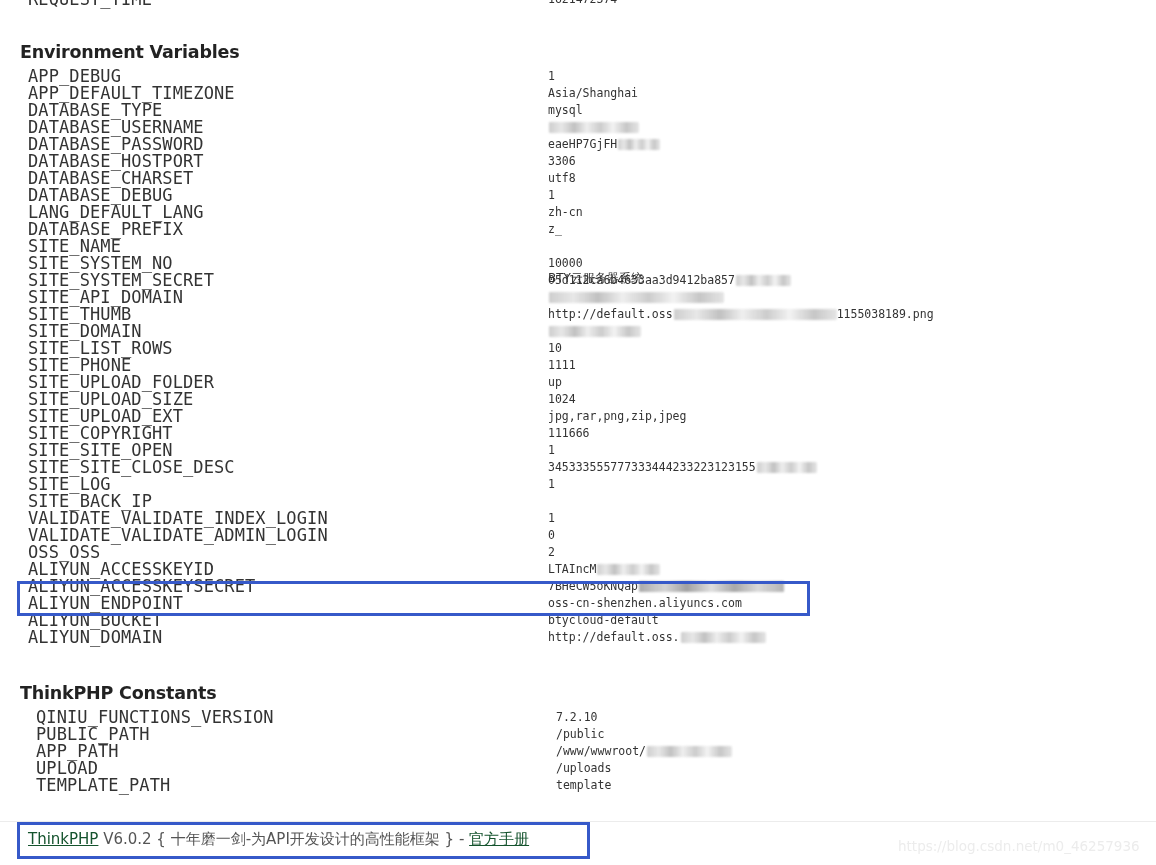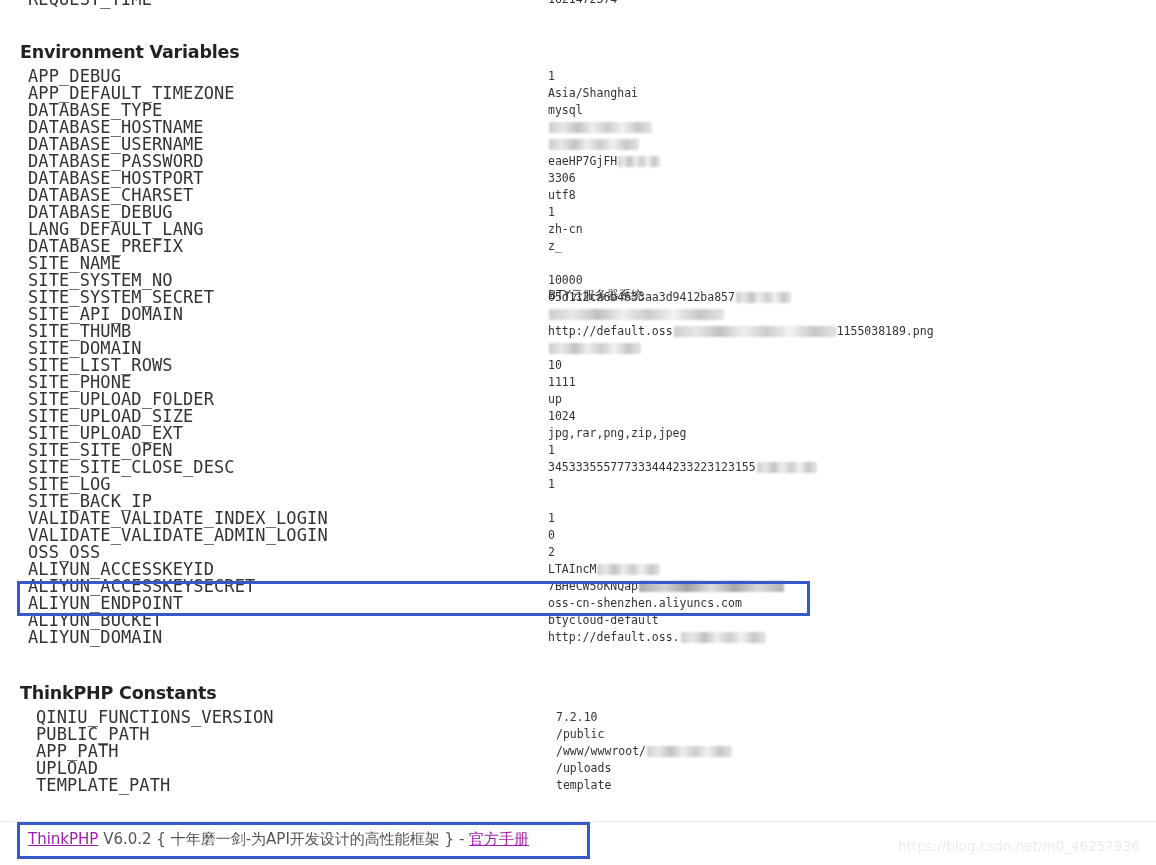--- a/index.html
+++ b/index.html
@@ -144,21 +144,21 @@
   #footer-text {
     position: absolute;
     left: 28px;
     top: 830px;
     font-family: "DejaVu Sans", "Liberation Sans", sans-serif;
     font-size: 15px;
     color: #555555;
     white-space: nowrap;
   }
   #footer-text a {
-    color: #a21caf;
+    color: #14532d;
     text-decoration: underline;
   }
 
   
   #watermark {
     position: absolute;
     left: 898px;
     top: 838px;
     font-family: "DejaVu Sans", "Liberation Sans", sans-serif;
     font-size: 13.5px;
@@ -194,24 +194,20 @@
       </li>
       <li class="var-row">
         <span class="var-key">APP_DEFAULT_TIMEZONE</span>
         <span class="var-val">Asia/Shanghai</span>
       </li>
       <li class="var-row">
         <span class="var-key">DATABASE_TYPE</span>
         <span class="var-val">mysql</span>
       </li>
       <li class="var-row">
-        <span class="var-key">DATABASE_HOSTNAME</span>
-        <span class="var-val"><span class="redact" style="width: 103px;"></span></span>
-      </li>
-      <li class="var-row">
         <span class="var-key">DATABASE_USERNAME</span>
         <span class="var-val"><span class="redact" style="width: 90px;"></span></span>
       </li>
       <li class="var-row">
         <span class="var-key">DATABASE_PASSWORD</span>
         <span class="var-val">eaeHP7GjFH<span class="redact" style="width: 42px;"></span></span>
       </li>
       <li class="var-row">
         <span class="var-key">DATABASE_HOSTPORT</span>
         <span class="var-val">3306</span>
@@ -268,20 +264,24 @@
         <span class="var-key">SITE_UPLOAD_FOLDER</span>
         <span class="var-val">up</span>
       </li>
       <li class="var-row">
         <span class="var-key">SITE_UPLOAD_SIZE</span>
         <span class="var-val">1024</span>
       </li>
       <li class="var-row">
         <span class="var-key">SITE_UPLOAD_EXT</span>
         <span class="var-val">jpg,rar,png,zip,jpeg</span>
+      </li>
+      <li class="var-row">
+        <span class="var-key">SITE_COPYRIGHT</span>
+        <span class="var-val">111666</span>
       </li>
       <li class="var-row">
         <span class="var-key">SITE_SITE_OPEN</span>
         <span class="var-val">1</span>
       </li>
       <li class="var-row">
         <span class="var-key">SITE_SITE_CLOSE_DESC</span>
         <span class="var-val">345333555777333444233223123155<span class="redact" style="width: 60px;"></span></span>
       </li>
       <li class="var-row">

